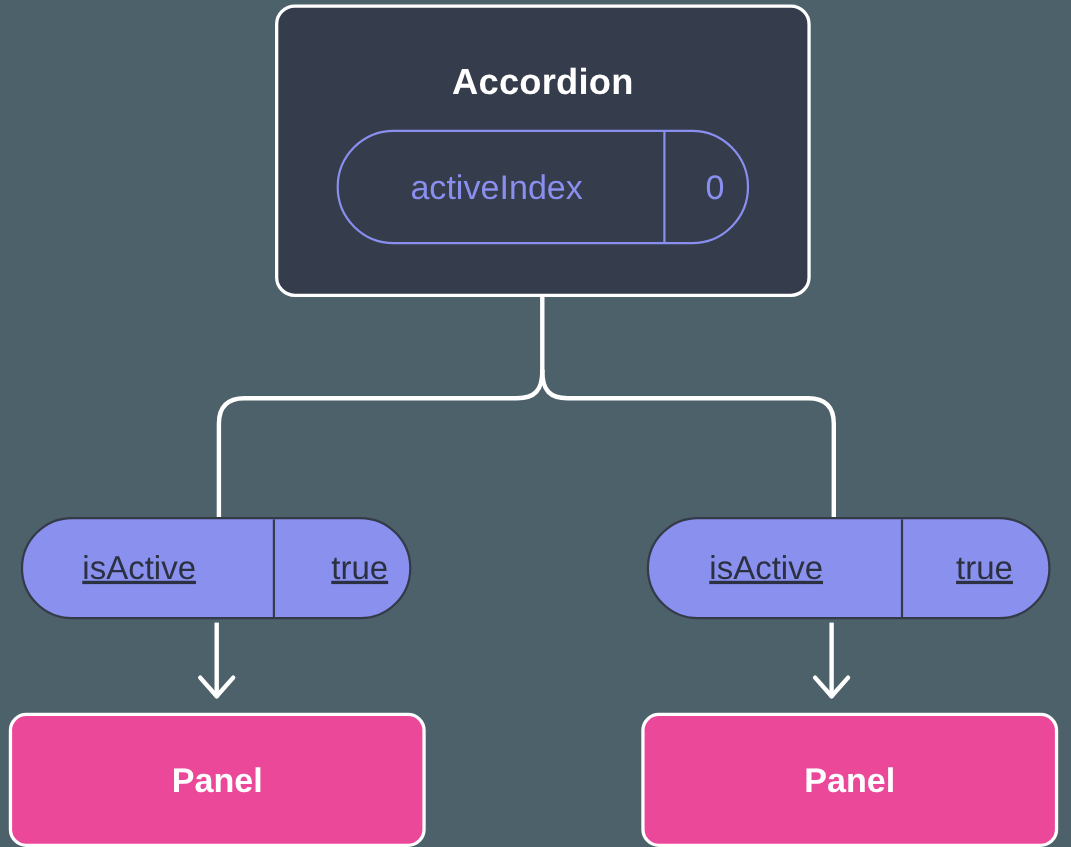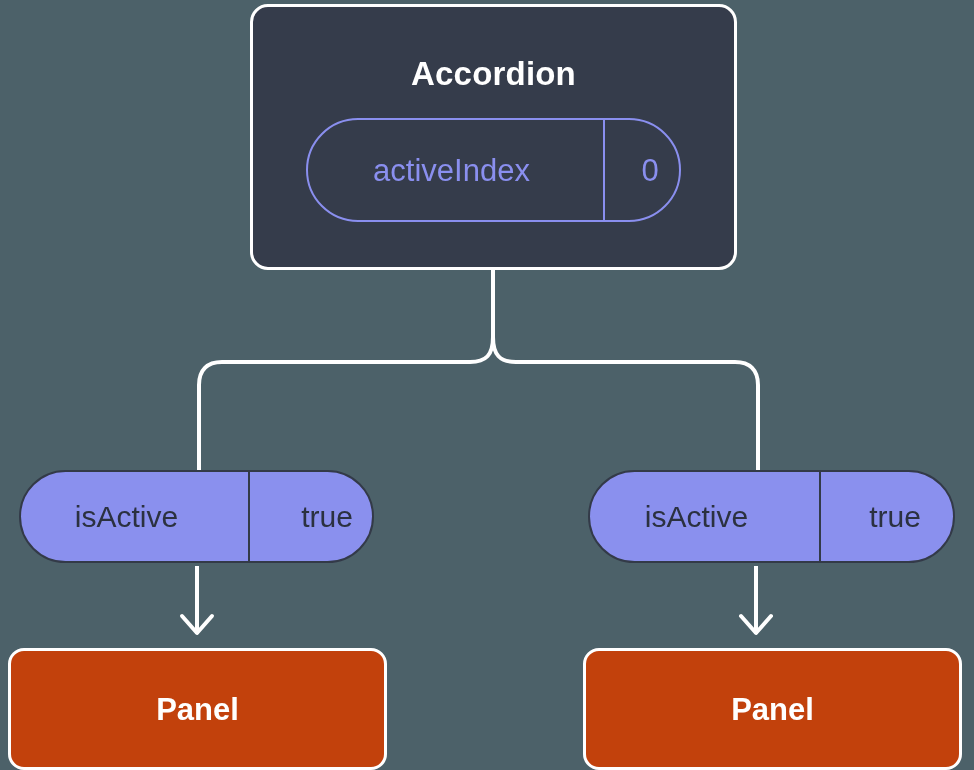--- a/index.html
+++ b/index.html
@@ -110,20 +110,21 @@
   .pill-filled {
     position: absolute;
     background: #8a90ee;
     border: 2px solid #333a48;
     height: 93px;
   }
   .pill-filled .pill-key,
   .pill-filled .pill-val {
     color: #2b3140;
     font-size: 30px;
+    text-decoration: underline;
   }
   .pill-filled .pill-divider {
     width: 2px;
     background: #333a48;
     flex: 0 0 auto;
   }
 
   #pill-left {
     left: 19px;
     top: 470px;
@@ -137,21 +138,21 @@
     top: 470px;
     width: 367px;
   }
   #pill-right .pill-key { width: 213px; flex: 0 0 auto; }
   #pill-right .pill-val { flex: 1 1 auto; }
 
   
   .panel-box {
     position: absolute;
     box-sizing: border-box;
-    background: #c2410c;
+    background: #ec4899;
     border: 3px solid #ffffff;
     border-radius: 16px;
     display: flex;
     align-items: center;
     justify-content: center;
     top: 648px;
     height: 122px;
   }
   .panel-title {
     color: #ffffff;

